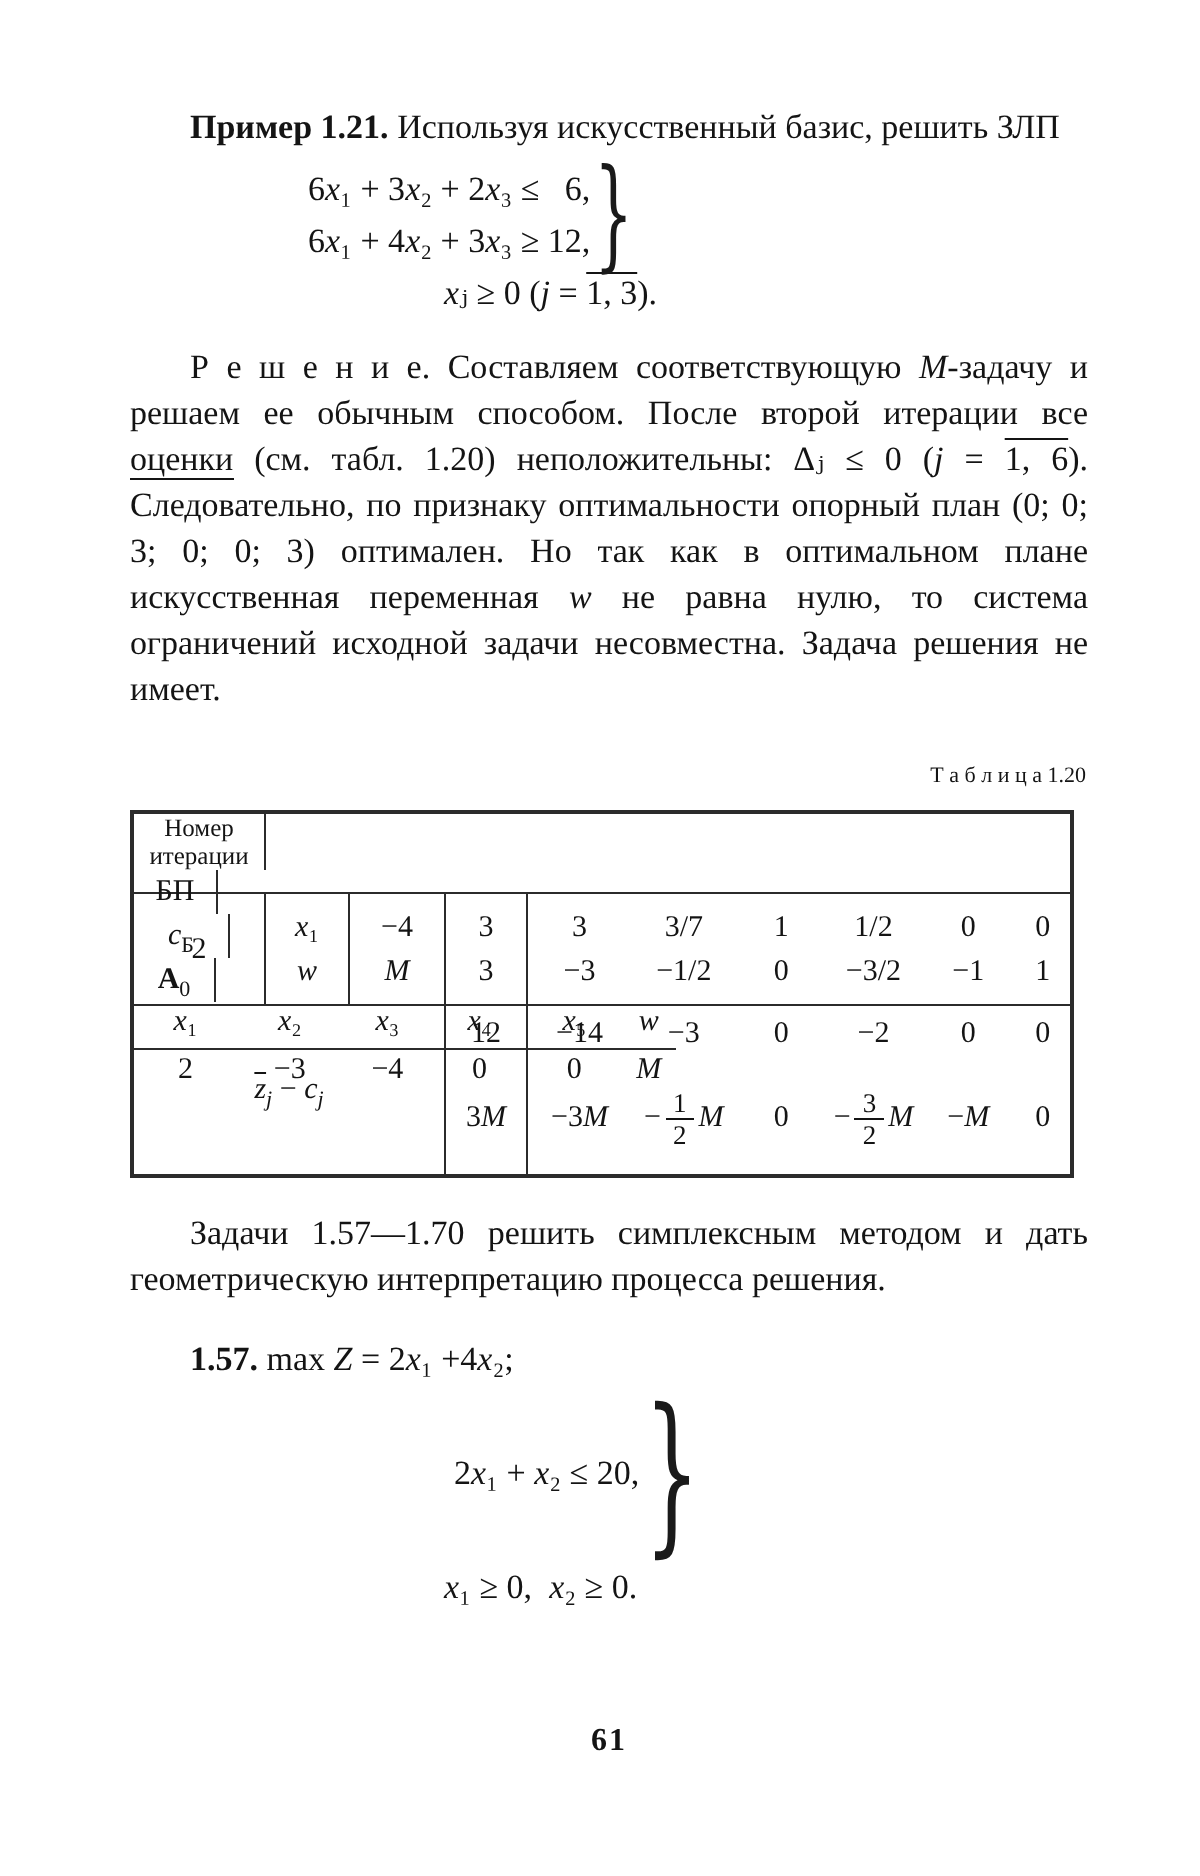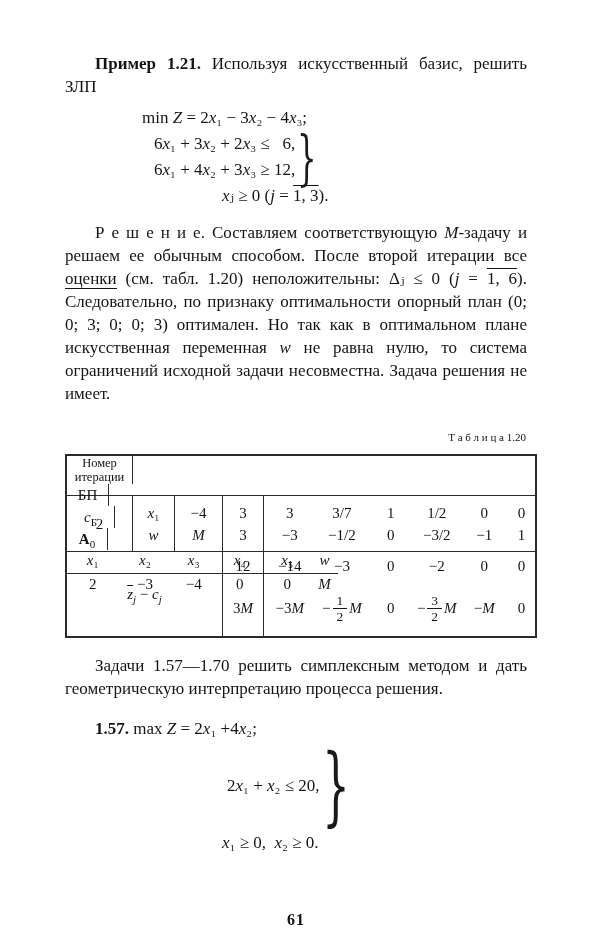--- a/index.html
+++ b/index.html
@@ -2,21 +2,21 @@
 <html><head>
 <meta charset="utf-8">
 <style>
   * { box-sizing: border-box; }
   html,body { margin:0; padding:0; }
   body {
     width:600px; height:938px; background:#ffffff; color:#141414;
     font-family:"Liberation Serif","DejaVu Serif",serif;
     font-size:17px; line-height:23px; overflow:hidden;
   }
-  .content { padding:52px 73px 0 65px; }
+  .content { padding:52px 56px 0 65px; }
   i { font-style:italic; }
   p { margin:0; }
 
   .para { text-align:justify; }
   .indent { text-indent:30px; }
   .seg-bold { font-weight:bold; }
   .seg-italic { font-style:italic; }
   .seg-underline { border-bottom:1px solid #141414; }
   .seg-overline { text-decoration:overline; }
   .seg-normal { }
@@ -83,21 +83,20 @@
   .page-num { text-align:center; font-weight:bold; margin-top:52px; font-size:16px; letter-spacing:1px; }
 </style>
 </head>
 <body>
 
 <div class="content">
 
   <p class="para indent"><span class="seg-bold">Пример 1.21. </span><span class="seg-normal">Используя искусственный базис, решить ЗЛП</span></p>
 
   <div class="eq-block">
-    <div class="eq-line obj-line">min <i>Z</i> = 2<i>x</i>₁ − 3<i>x</i>₂ − 4<i>x</i>₃;</div>
     <div class="sys sys-121">
       <div class="sys-lines">
         <div class="eq-line">6<i>x</i>₁ + 3<i>x</i>₂ + 2<i>x</i>₃ ≤   6,</div>
         <div class="eq-line">6<i>x</i>₁ + 4<i>x</i>₂ + 3<i>x</i>₃ ≥ 12,</div>
       </div>
       <span class="brace brace-2">}</span>
     </div>
     <div class="eq-line nonneg-121"><span><i>x</i>ⱼ ≥ 0 (<i>j</i> = </span><span class="seg-overline">1, 3</span><span>).</span></div>
   </div>
 

